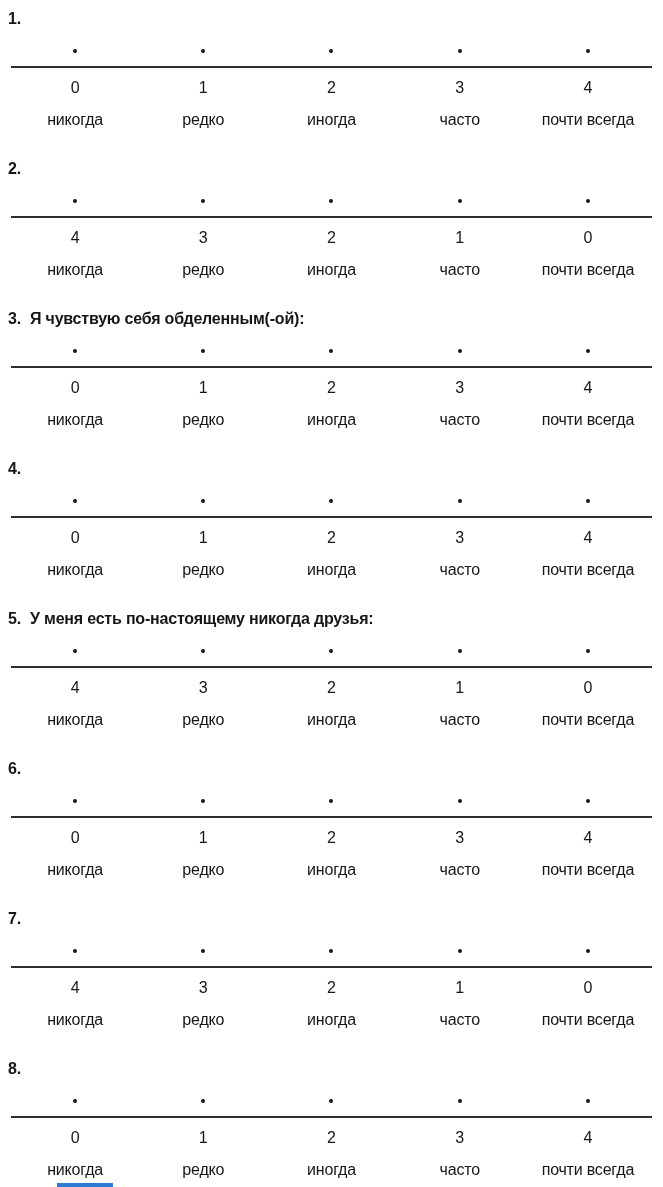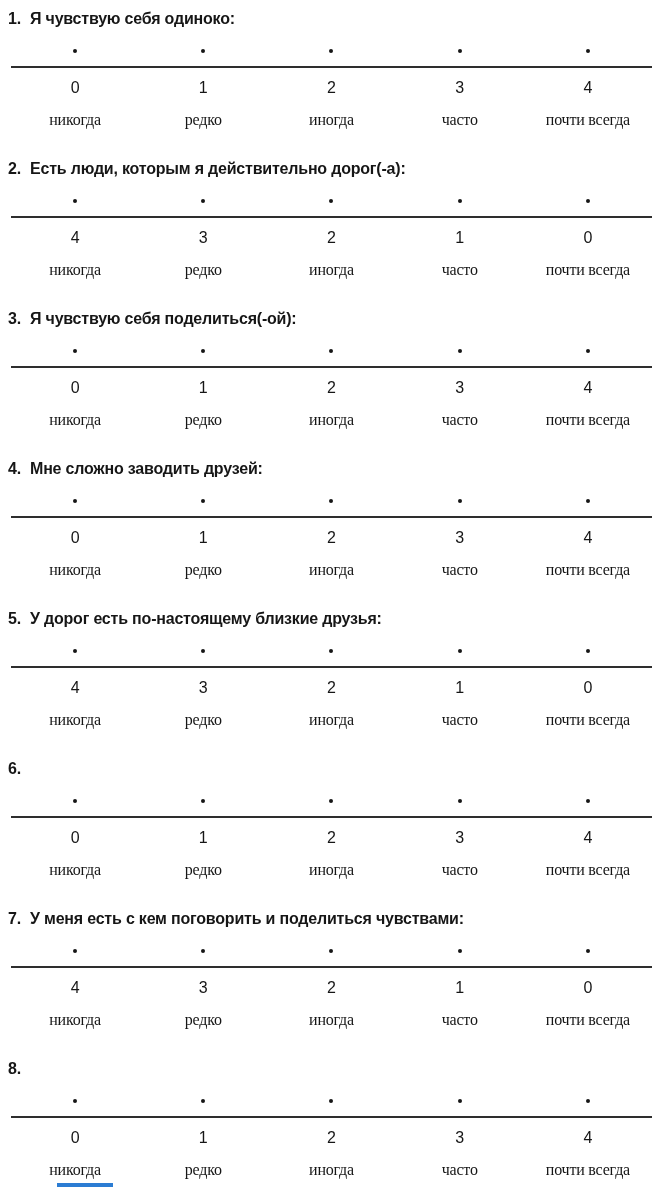--- a/index.html
+++ b/index.html
@@ -66,40 +66,38 @@
   .numbers-row {
     margin-top: 10px;
     font-size: 16px;
     line-height: 19px;
   }
   .labels-row {
     margin-top: 13px;
     font-size: 16px;
     line-height: 19px;
     letter-spacing: -0.2px;
-    font-family: Liberation Serif, serif;
   }
   .partial-blue {
     position: absolute;
     left: 57px;
     bottom: 0;
     width: 56px;
     height: 4px;
     background: #2b7cd3;
   }
 </style>
 </head>
 <body>
 
 <div class="page">
   <div id="questionnaire">
   <div class="question">
     <div class="q-title">
       <span class="q-num">1.</span>
-      <span class="q-text">Я чувствую себя одиноко:</span>
     </div>
     <div class="scale">
       <div class="row5 dots-row">
             <span class="dot"></span>
             <span class="dot"></span>
             <span class="dot"></span>
             <span class="dot"></span>
             <span class="dot"></span>
           </div>
       <hr class="divider">
@@ -116,21 +114,20 @@
             <span>иногда</span>
             <span>часто</span>
             <span>почти всегда</span>
           </div>
     </div>
   </div>
 
   <div class="question">
     <div class="q-title">
       <span class="q-num">2.</span>
-      <span class="q-text">Есть люди, которым я действительно дорог(-а):</span>
     </div>
     <div class="scale">
       <div class="row5 dots-row">
             <span class="dot"></span>
             <span class="dot"></span>
             <span class="dot"></span>
             <span class="dot"></span>
             <span class="dot"></span>
           </div>
       <hr class="divider">
@@ -147,21 +144,21 @@
             <span>иногда</span>
             <span>часто</span>
             <span>почти всегда</span>
           </div>
     </div>
   </div>
 
   <div class="question">
     <div class="q-title">
       <span class="q-num">3.</span>
-      <span class="q-text">Я чувствую себя поделиться(-ой):</span>
+      <span class="q-text">Я чувствую себя обделенным(-ой):</span>
     </div>
     <div class="scale">
       <div class="row5 dots-row">
             <span class="dot"></span>
             <span class="dot"></span>
             <span class="dot"></span>
             <span class="dot"></span>
             <span class="dot"></span>
           </div>
       <hr class="divider">
@@ -178,21 +175,20 @@
             <span>иногда</span>
             <span>часто</span>
             <span>почти всегда</span>
           </div>
     </div>
   </div>
 
   <div class="question">
     <div class="q-title">
       <span class="q-num">4.</span>
-      <span class="q-text">Мне сложно заводить друзей:</span>
     </div>
     <div class="scale">
       <div class="row5 dots-row">
             <span class="dot"></span>
             <span class="dot"></span>
             <span class="dot"></span>
             <span class="dot"></span>
             <span class="dot"></span>
           </div>
       <hr class="divider">
@@ -209,21 +205,21 @@
             <span>иногда</span>
             <span>часто</span>
             <span>почти всегда</span>
           </div>
     </div>
   </div>
 
   <div class="question">
     <div class="q-title">
       <span class="q-num">5.</span>
-      <span class="q-text">У дорог есть по-настоящему близкие друзья:</span>
+      <span class="q-text">У меня есть по-настоящему никогда друзья:</span>
     </div>
     <div class="scale">
       <div class="row5 dots-row">
             <span class="dot"></span>
             <span class="dot"></span>
             <span class="dot"></span>
             <span class="dot"></span>
             <span class="dot"></span>
           </div>
       <hr class="divider">
@@ -270,21 +266,20 @@
             <span>иногда</span>
             <span>часто</span>
             <span>почти всегда</span>
           </div>
     </div>
   </div>
 
   <div class="question">
     <div class="q-title">
       <span class="q-num">7.</span>
-      <span class="q-text">У меня есть с кем поговорить и поделиться чувствами:</span>
     </div>
     <div class="scale">
       <div class="row5 dots-row">
             <span class="dot"></span>
             <span class="dot"></span>
             <span class="dot"></span>
             <span class="dot"></span>
             <span class="dot"></span>
           </div>
       <hr class="divider">

